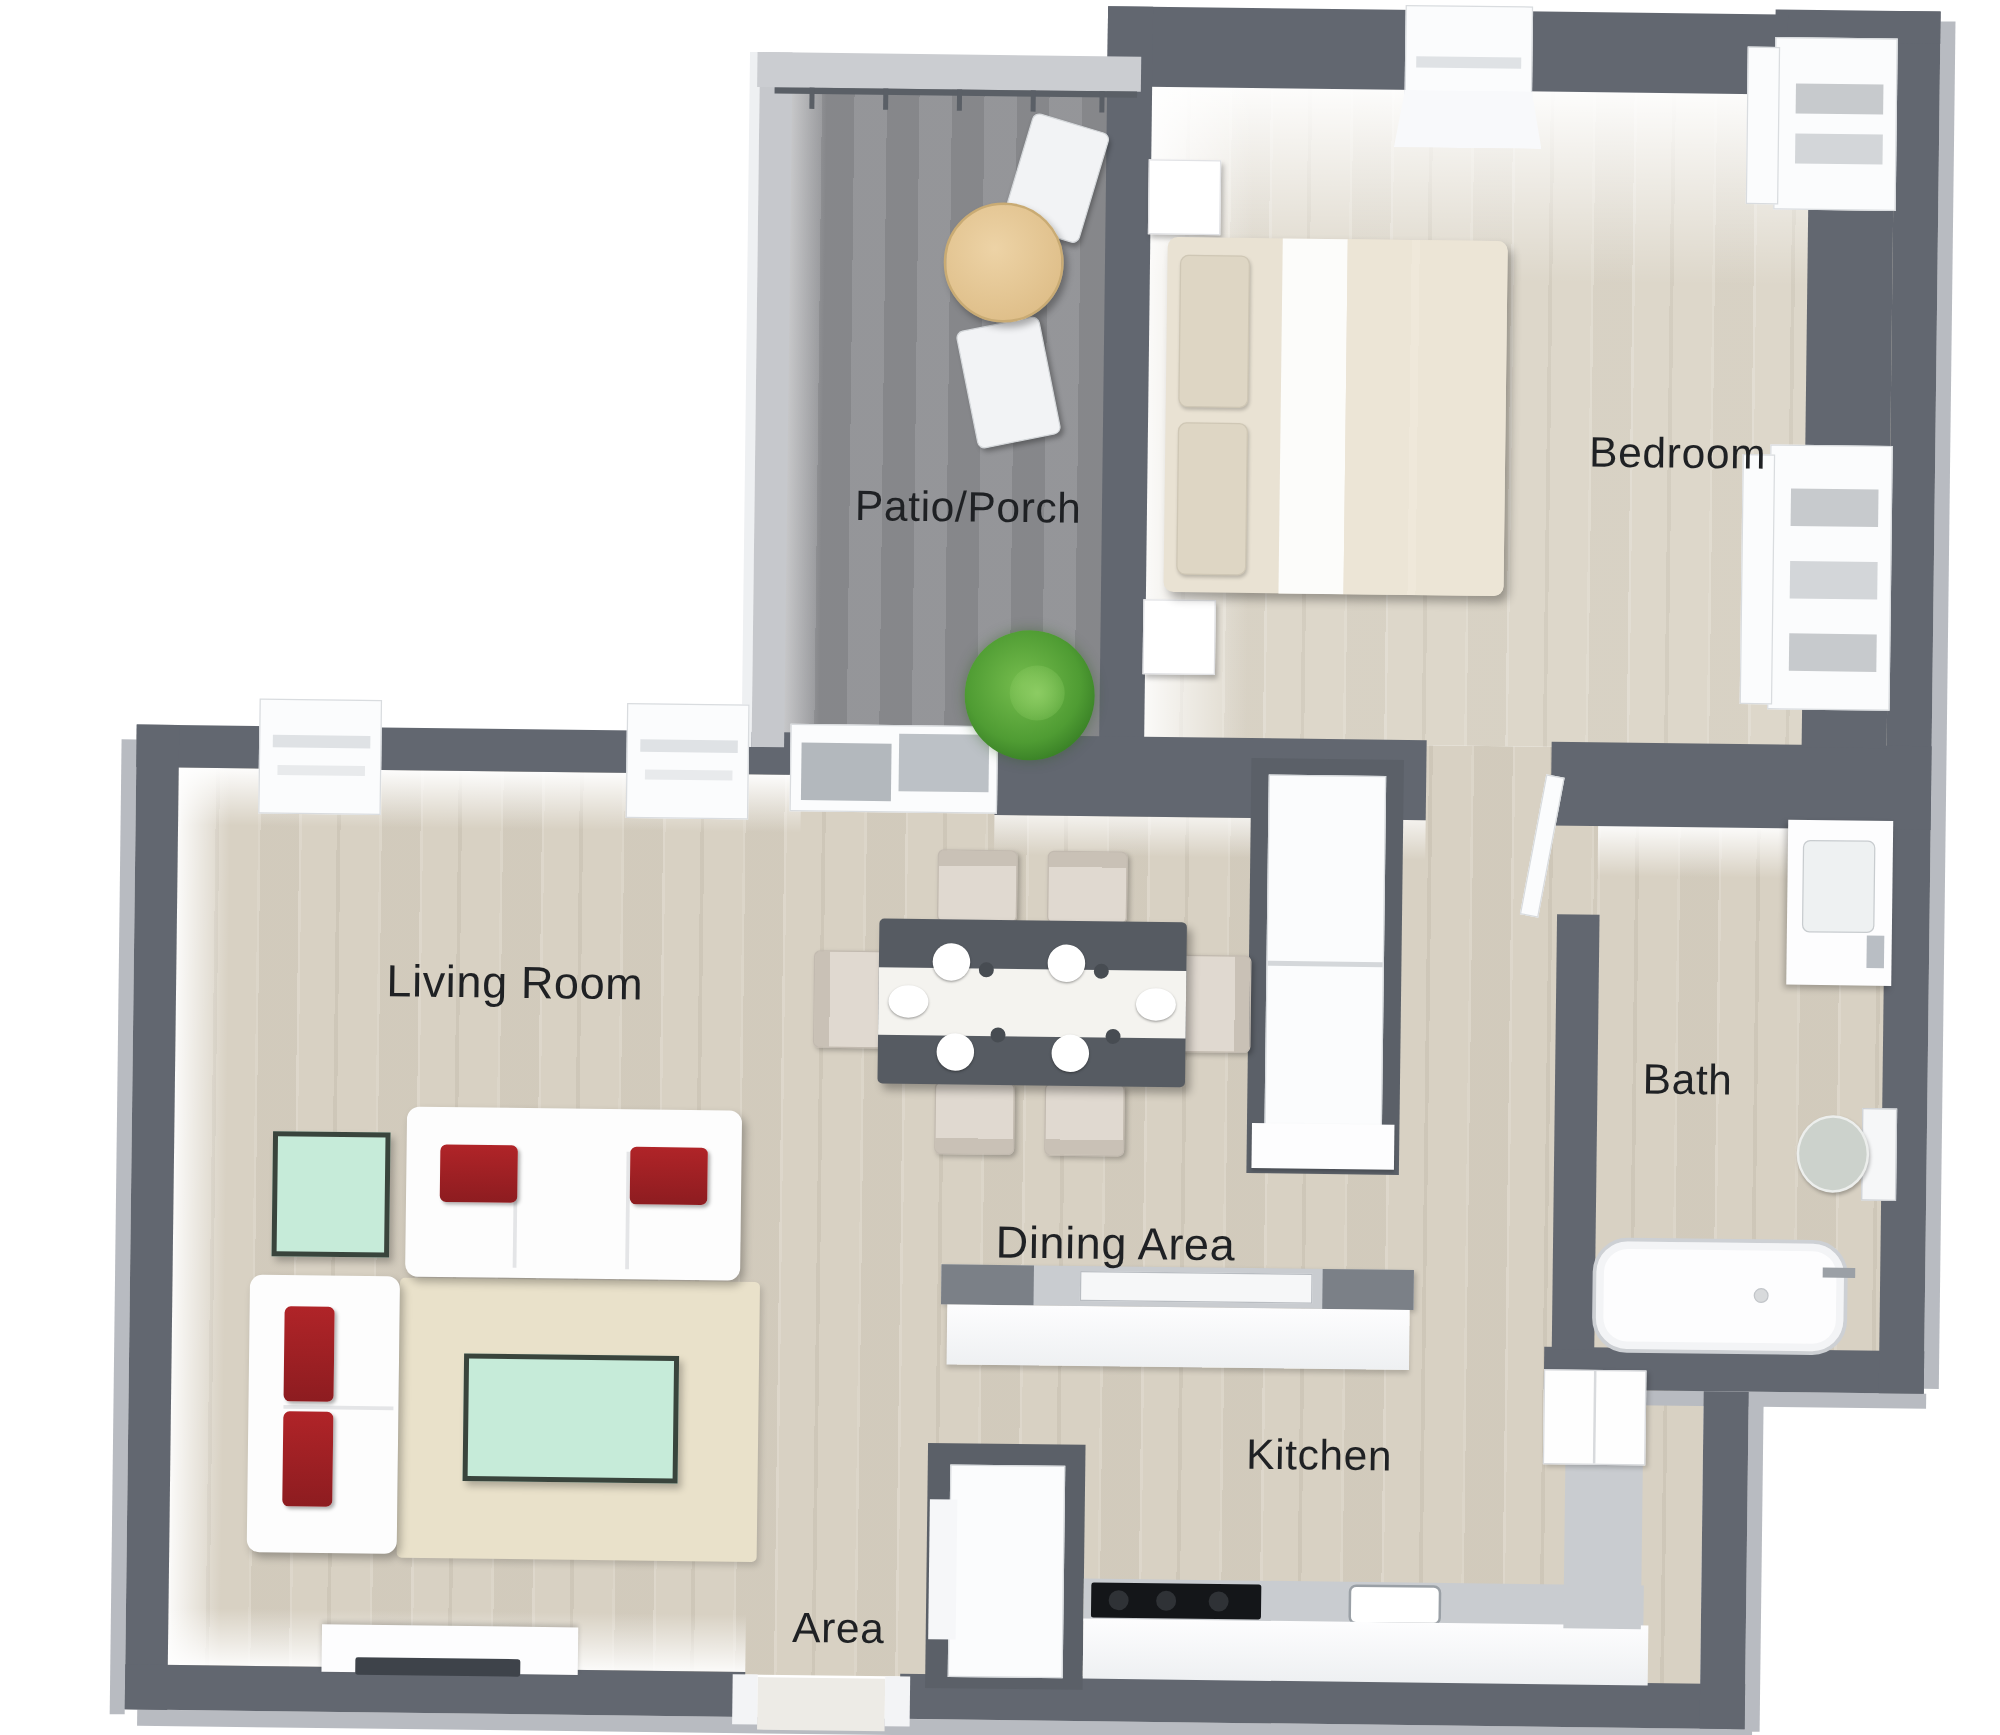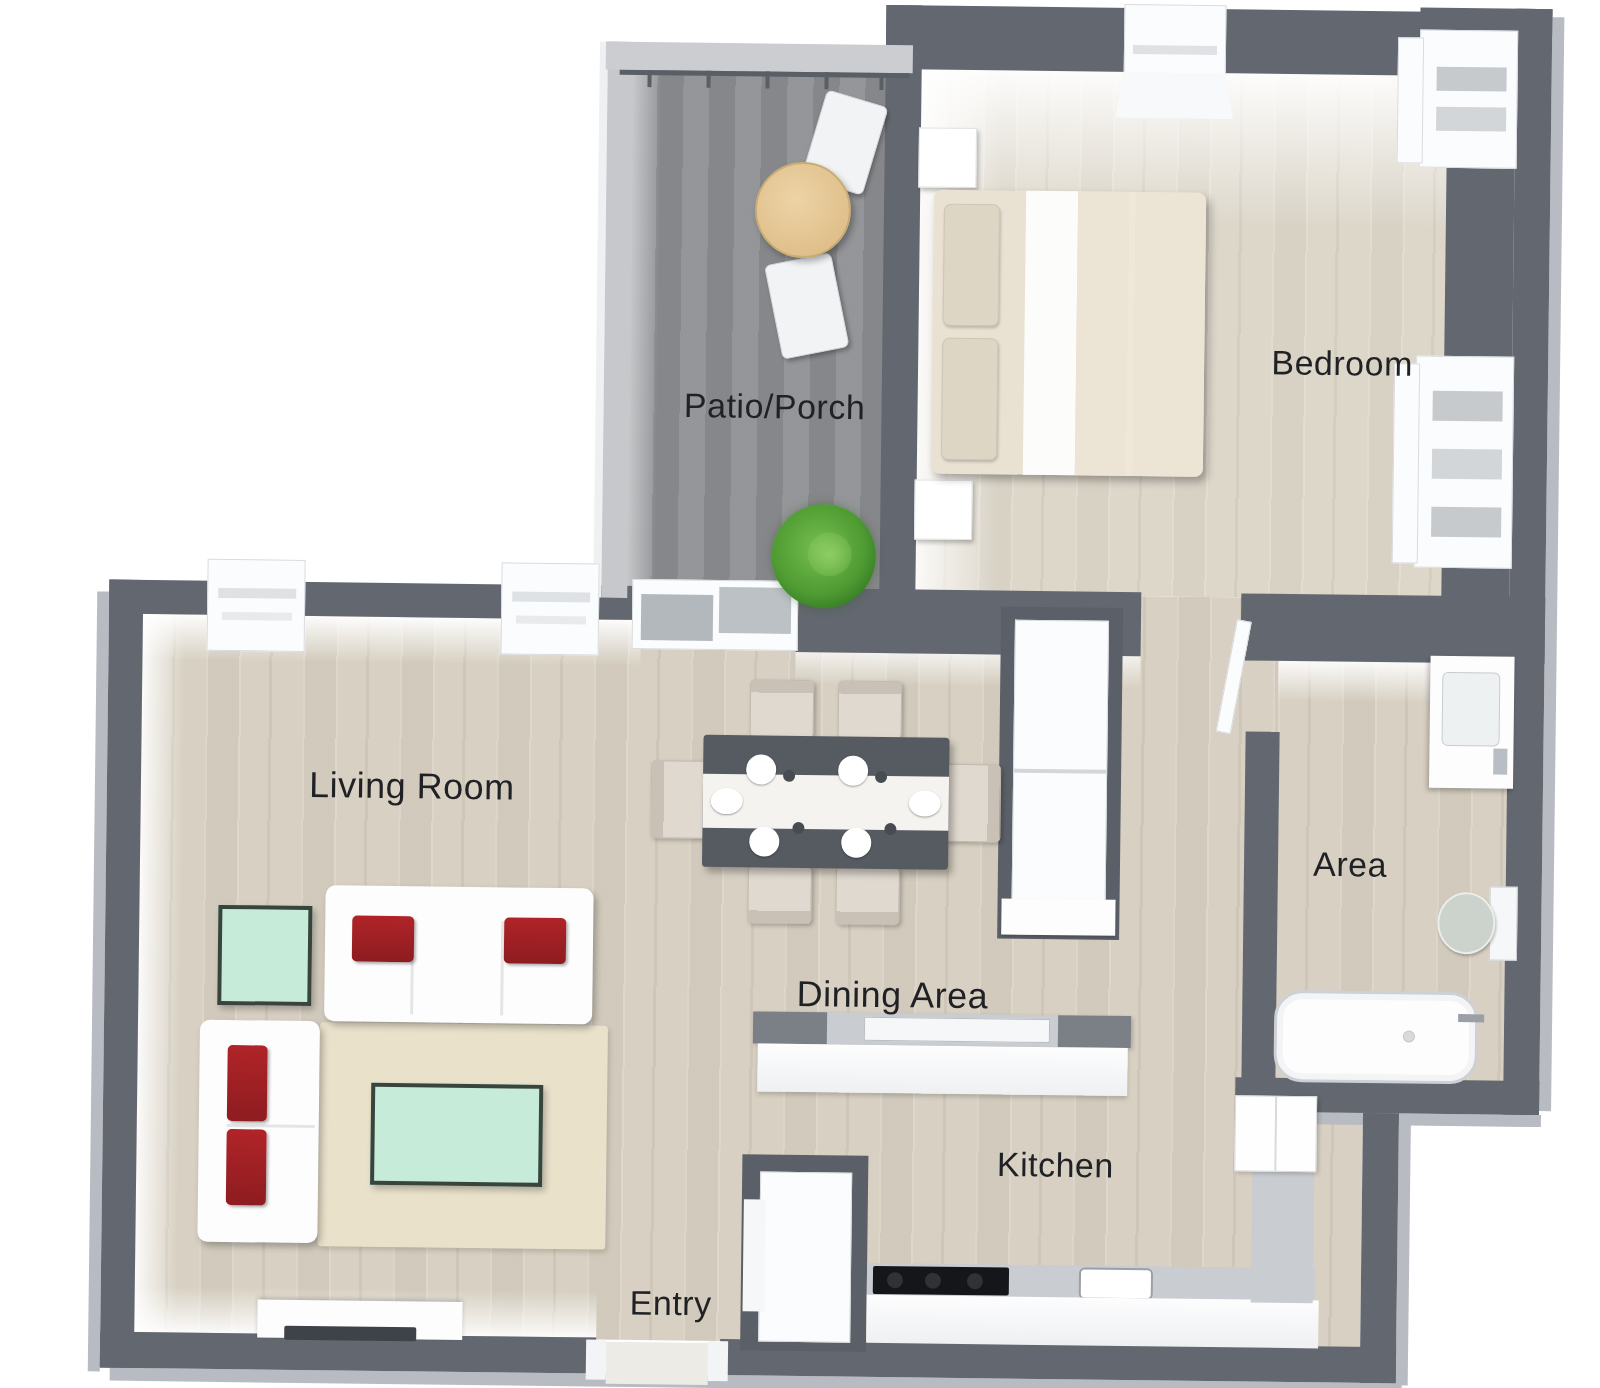--- a/index.html
+++ b/index.html
@@ -213,18 +213,18 @@
   <div class="abs" style="left:1440px;top:884px;width:58px;height:62px;background:#ccd2cc;border:2px solid #eceeec;border-radius:50%;box-sizing:border-box;box-shadow:1px 2px 3px rgba(0,0,0,.25);"></div>
   <div class="abs" style="left:1278px;top:984px;width:204px;height:92px;background:#fdfdfe;border:3px solid #cdd0d4;border-radius:28px;box-sizing:border-box;box-shadow:inset 0 0 0 6px #f3f4f6;">
     <div class="abs" style="left:126px;top:36px;width:10px;height:10px;border-radius:50%;background:#d8dadc;border:1px solid #c2c5c9;"></div>
   </div>
   <div class="abs" style="left:1462px;top:1006px;width:26px;height:8px;background:#9ba0a6;"></div>
 
   <div class="label" style="left:771px;top:407px;font-size:34px;">Patio/Porch</div>
   <div class="label" style="left:1338px;top:357px;font-size:34px;">Bedroom</div>
   <div class="label" style="left:413px;top:791px;font-size:36px;">Living Room</div>
   <div class="label" style="left:896px;top:994px;font-size:36px;">Dining Area</div>
-  <div class="label" style="left:1352px;top:858px;font-size:34px;">Area</div>
+  <div class="label" style="left:1352px;top:858px;font-size:34px;">Bath</div>
   <div class="label" style="left:1061px;top:1162px;font-size:34px;">Kitchen</div>
-  <div class="label" style="left:678px;top:1305px;font-size:34px;">Entry</div>
+  <div class="label" style="left:678px;top:1305px;font-size:34px;">Area</div>
 
  </div>
 </div>
 
 </body></html>

